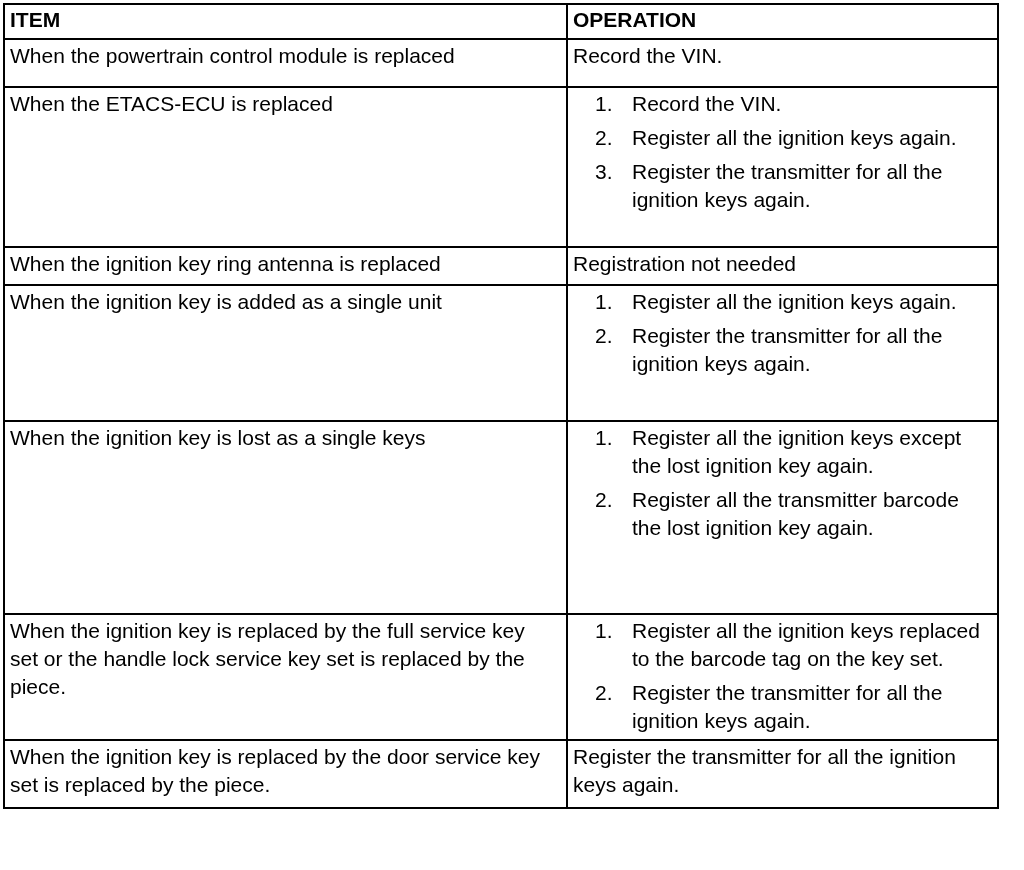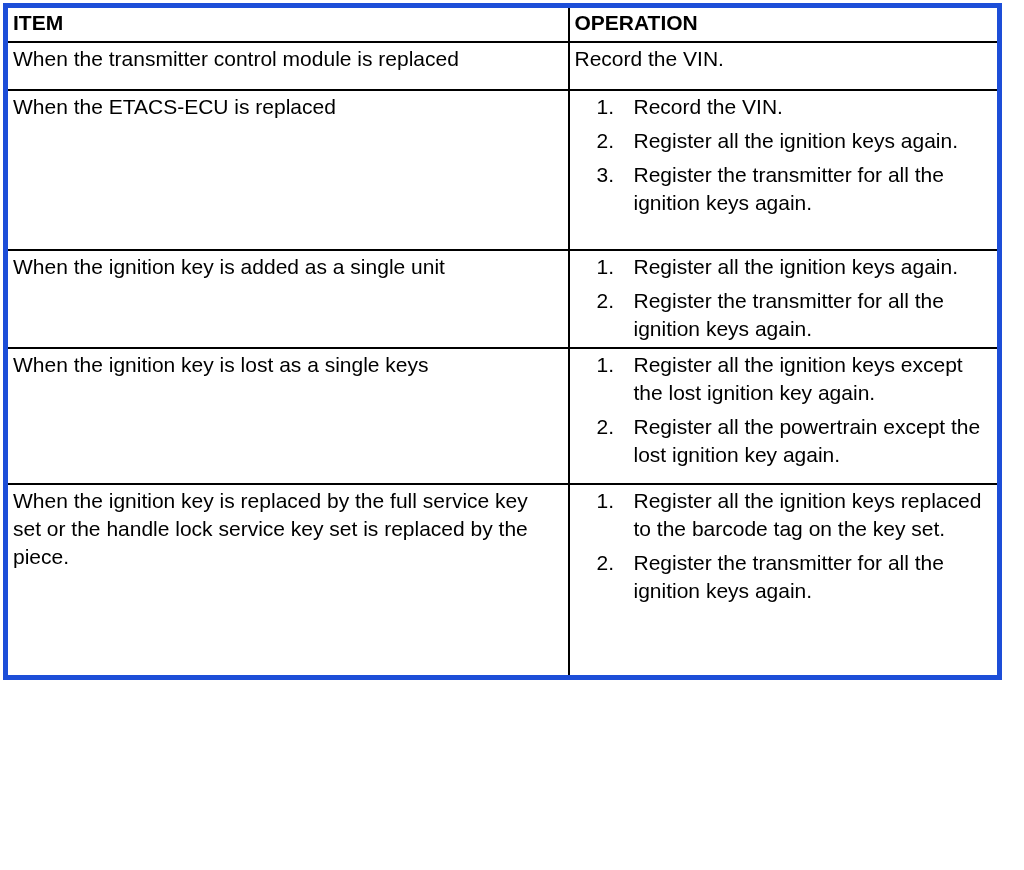--- a/index.html
+++ b/index.html
@@ -12,21 +12,21 @@
     height: 870px;
     font-family: "Liberation Sans", sans-serif;
     color: #000000;
     overflow: hidden;
   }
   table.svc {
     border-collapse: collapse;
     table-layout: fixed;
     width: 994px;
     margin: 3px 0 0 3px;
-    border: 5px solid #1d4ed8;
+    border: 1px solid #1d4ed8;
     padding-left: 8px;
   }
   table.svc th, table.svc td {
     border: 2px solid #000000;
     vertical-align: top;
     padding: 2px 8px 4px 5px;
     font-size: 21px;
     line-height: 28px;
     overflow: hidden;
   }
@@ -64,21 +64,21 @@
     <col class="op-col">
   </colgroup>
   <thead>
     <tr>
       <th>ITEM</th>
       <th>OPERATION</th>
     </tr>
   </thead>
   <tbody>
       <tr>
-        <td>When the transmitter control module is replaced</td>
+        <td>When the powertrain control module is replaced</td>
         <td>
           <div>Record the VIN.</div>
         </td>
       </tr>
       <tr>
         <td>When the ETACS-ECU is replaced</td>
         <td>
           <div class="oplist">
             <div class="li">
               <span class="num">1.</span>
@@ -86,20 +86,26 @@
             </div>
             <div class="li">
               <span class="num">2.</span>
               <span class="txt">Register all the ignition keys again.</span>
             </div>
             <div class="li">
               <span class="num">3.</span>
               <span class="txt">Register the transmitter for all the ignition keys again.</span>
             </div>
           </div>
+        </td>
+      </tr>
+      <tr>
+        <td>When the ignition key ring antenna is replaced</td>
+        <td>
+          <div>Registration not needed</div>
         </td>
       </tr>
       <tr>
         <td>When the ignition key is added as a single unit</td>
         <td>
           <div class="oplist">
             <div class="li">
               <span class="num">1.</span>
               <span class="txt">Register all the ignition keys again.</span>
             </div>
@@ -113,34 +119,40 @@
       <tr>
         <td>When the ignition key is lost as a single keys</td>
         <td>
           <div class="oplist">
             <div class="li">
               <span class="num">1.</span>
               <span class="txt">Register all the ignition keys except the lost ignition key again.</span>
             </div>
             <div class="li">
               <span class="num">2.</span>
-              <span class="txt">Register all the powertrain except the lost ignition key again.</span>
+              <span class="txt">Register all the transmitter barcode the lost ignition key again.</span>
             </div>
           </div>
         </td>
       </tr>
       <tr>
         <td>When the ignition key is replaced by the full service key set or the handle lock service key set is replaced by the piece.</td>
         <td>
           <div class="oplist">
             <div class="li">
               <span class="num">1.</span>
               <span class="txt">Register all the ignition keys replaced to the barcode tag on the key set.</span>
             </div>
             <div class="li">
               <span class="num">2.</span>
               <span class="txt">Register the transmitter for all the ignition keys again.</span>
             </div>
           </div>
         </td>
       </tr>
+      <tr>
+        <td>When the ignition key is replaced by the door service key set is replaced by the piece.</td>
+        <td>
+          <div>Register the transmitter for all the ignition keys again.</div>
+        </td>
+      </tr>
     </tbody>
 </table>
 
 </body></html>

